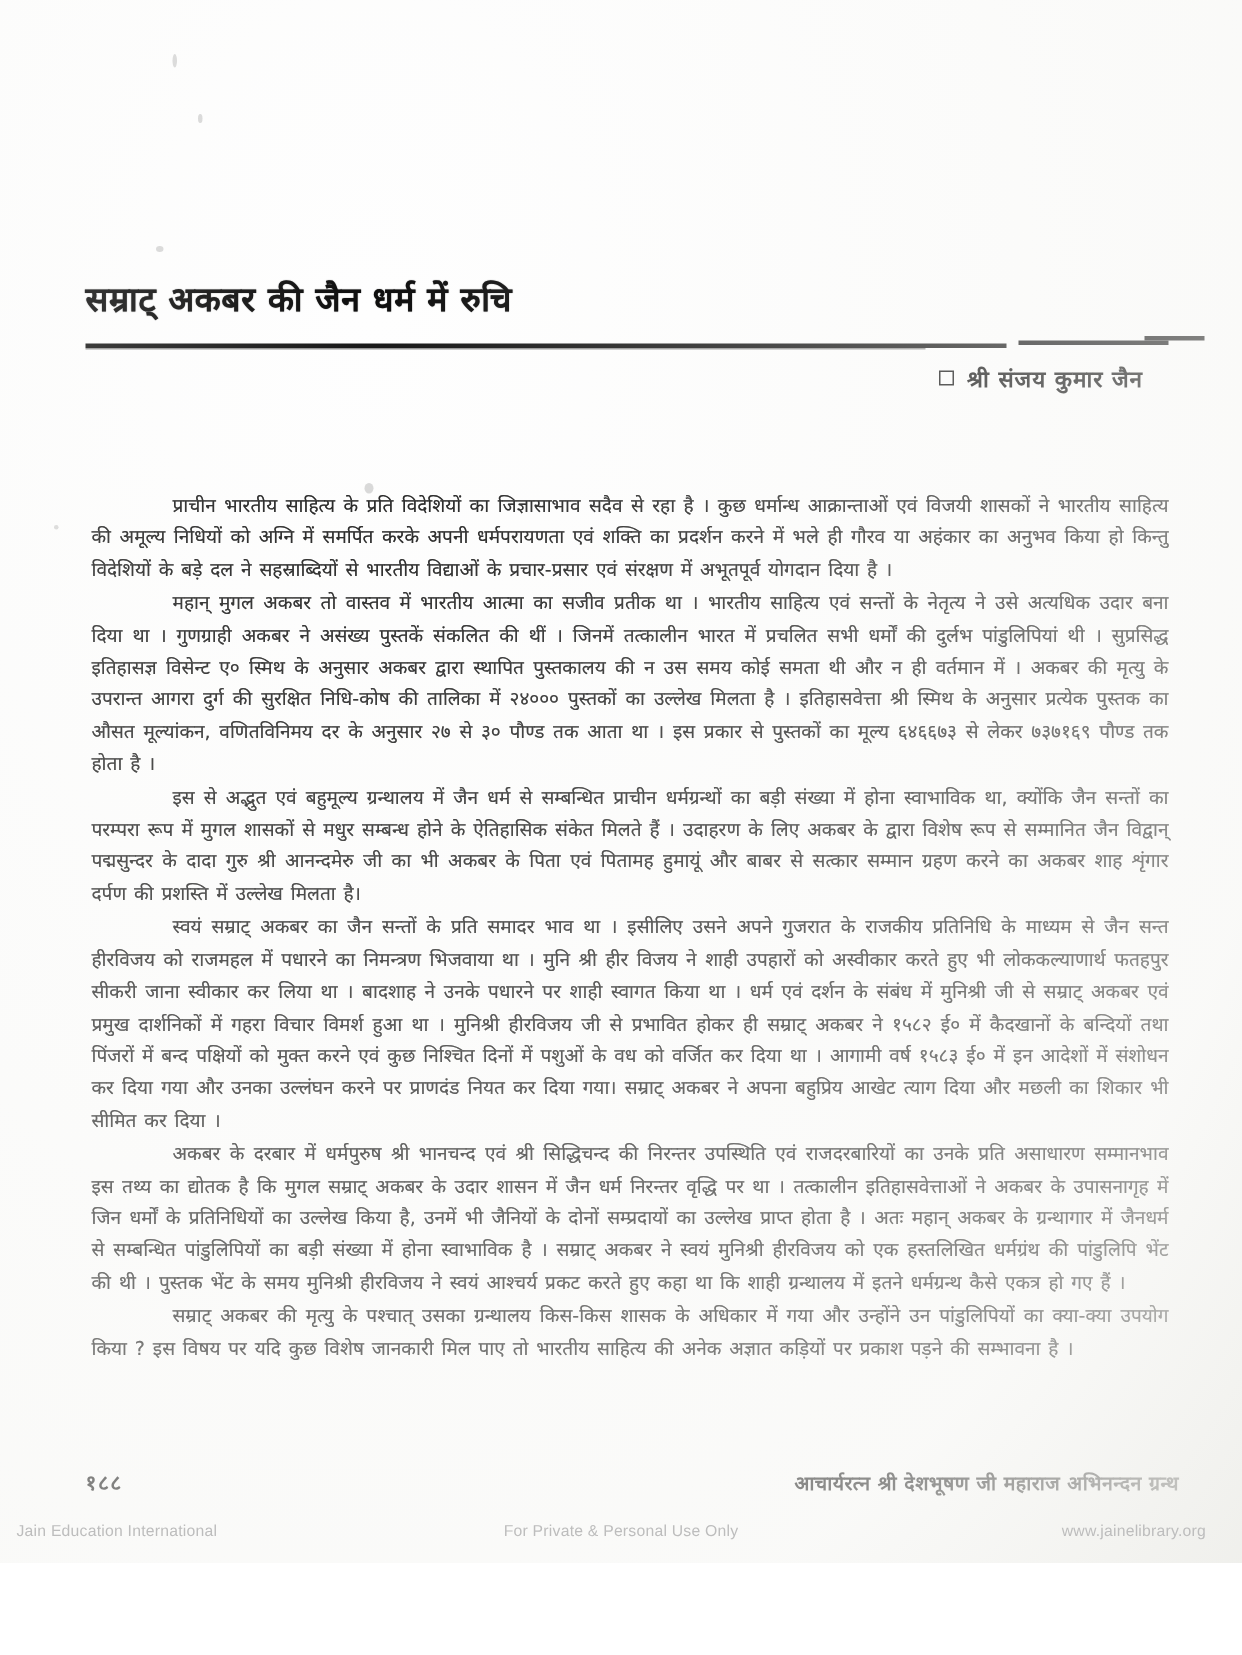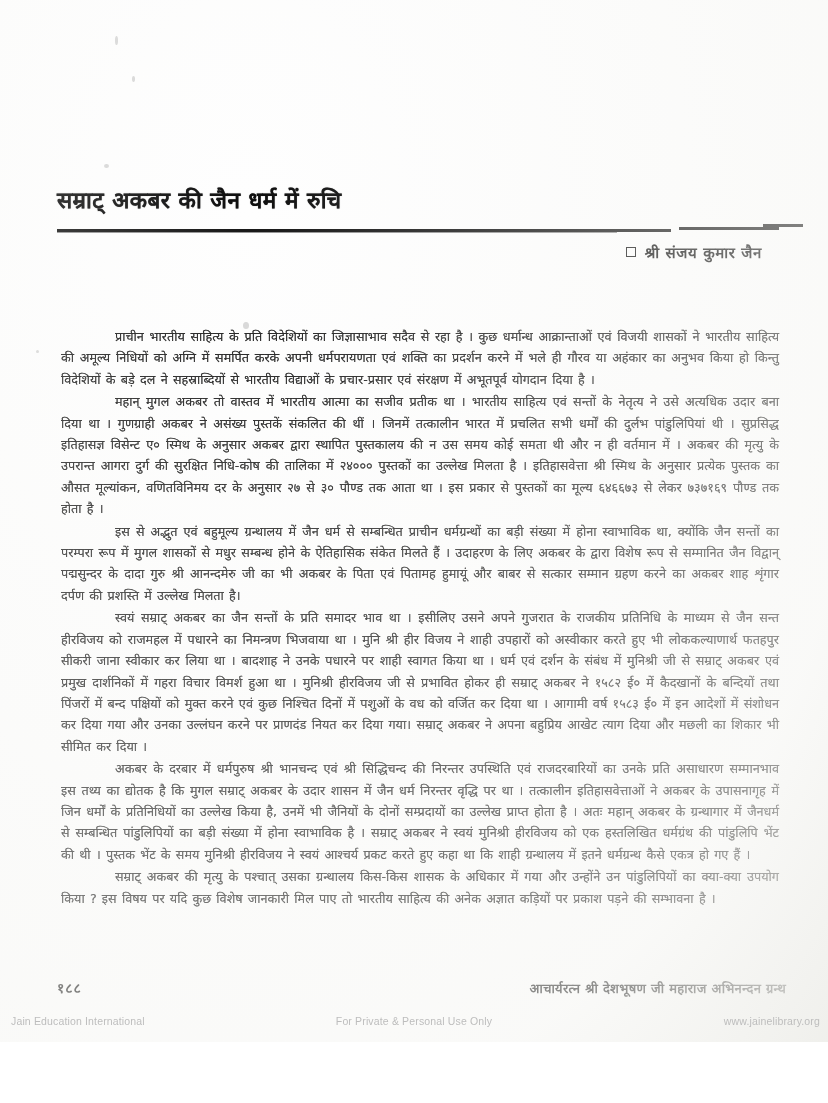--- a/index.html
+++ b/index.html
@@ -170,21 +170,21 @@
     position: absolute;
     left: 11px;
   }
   .scanbar .sb-center {
     position: absolute;
     left: 50%;
     transform: translateX(-50%);
   }
   .scanbar .sb-right {
     position: absolute;
-    right: 8px;
+    right: 24px;
   }
 
   
   .speck {
     position: absolute;
     background: rgba(175,175,175,0.5);
     border-radius: 50%;
     pointer-events: none;
   }
 </style>

